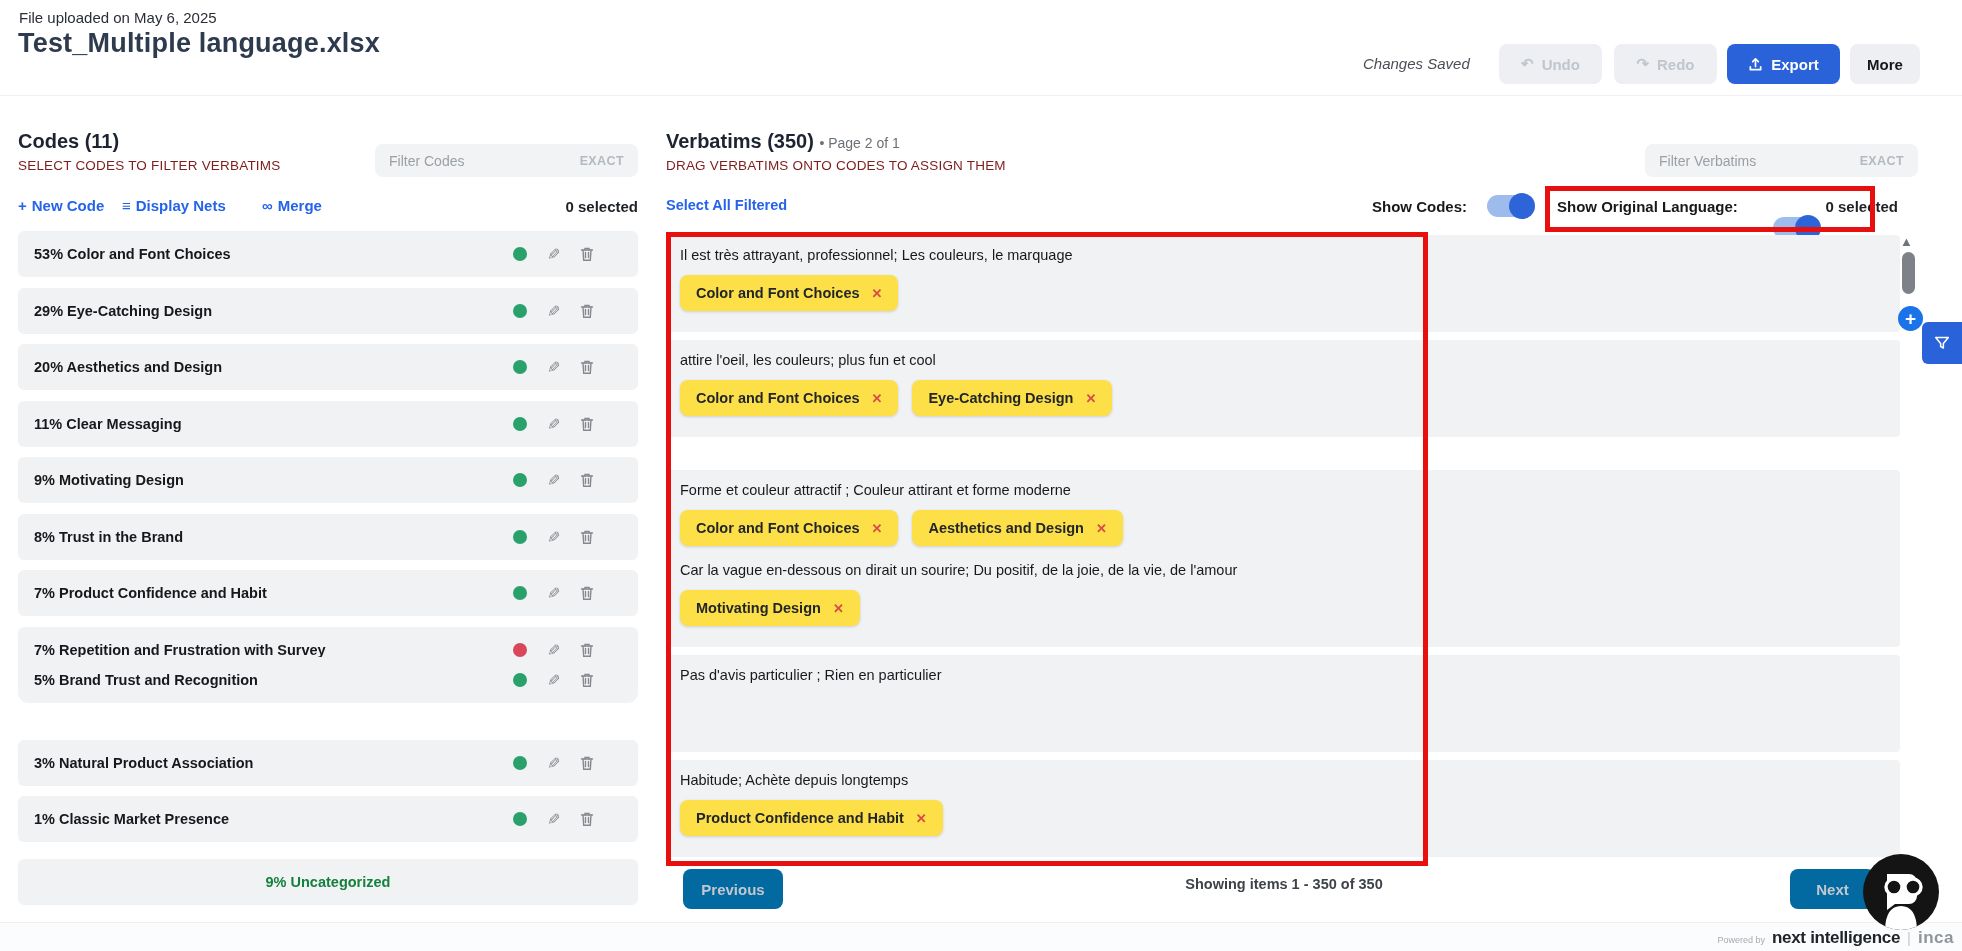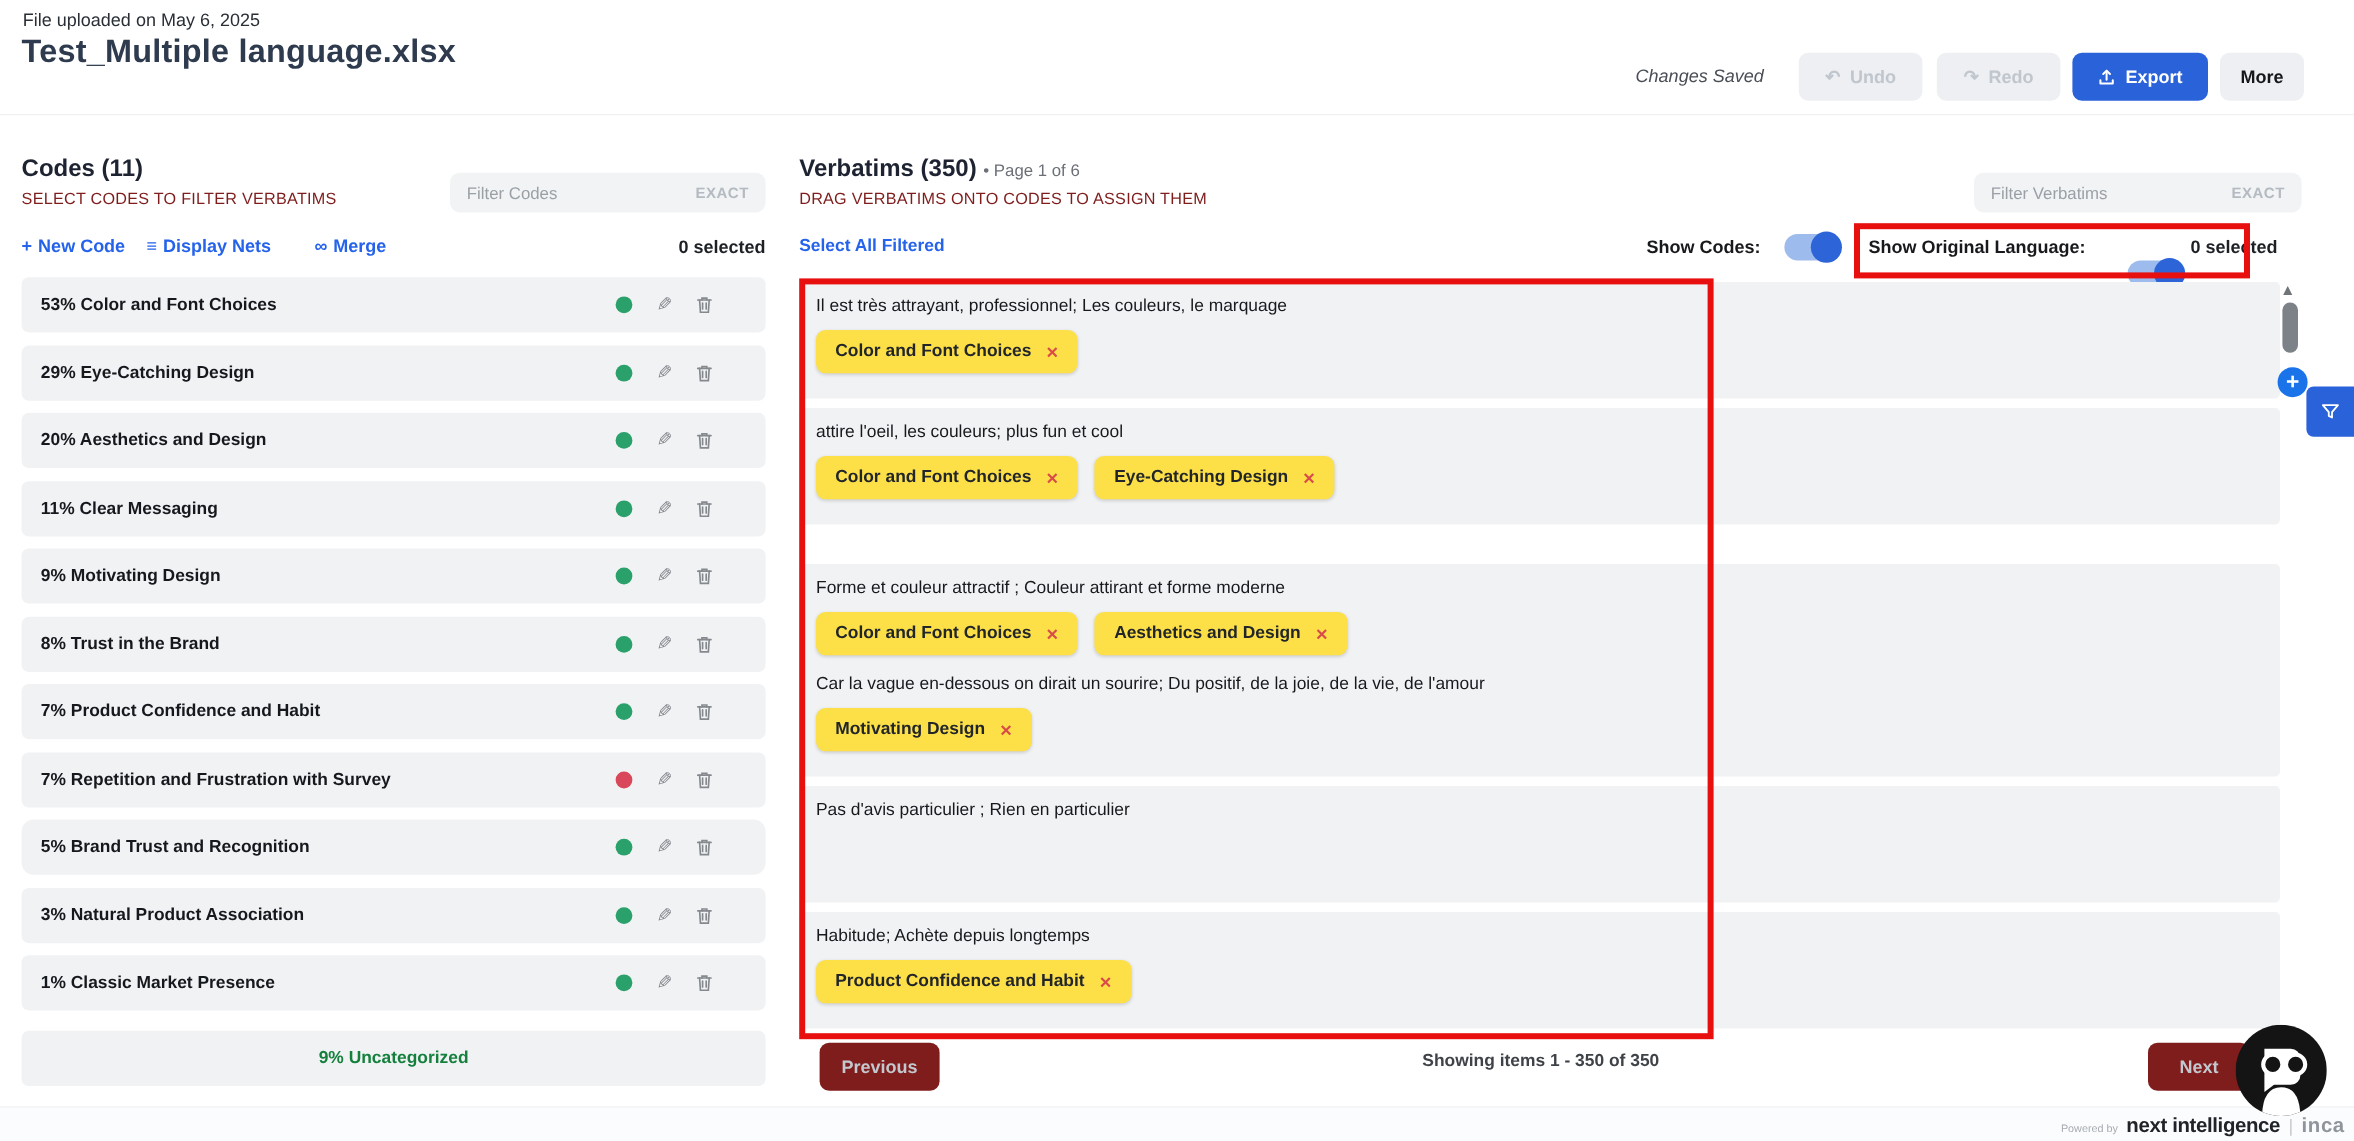--- a/index.html
+++ b/index.html
@@ -49,21 +49,21 @@
   .toggle .knob{position:absolute;right:-2px;top:-2px;width:26px;height:26px;border-radius:50%;background:#2d64d8;}
   .verb-row{left:666px;width:1234px;height:97px;background:#f1f2f4;border-radius:4px;
             box-sizing:border-box;cursor:pointer;}
   .verb-text{position:absolute;left:14px;top:12px;font-size:14.5px;color:#17191d;}
   .tag-strip{position:absolute;left:14px;top:40px;display:flex;gap:14px;}
   .tag-pill{height:36px;background:#fde047;border-radius:8px;box-shadow:0 1px 3px rgba(0,0,0,.15);
             display:flex;align-items:center;padding:0 16px;gap:12px;}
   .tag-name{font-size:14.5px;font-weight:bold;color:#22262b;white-space:nowrap;}
   .tag-x{font-size:13px;font-weight:bold;color:#d94a4a;cursor:pointer;}
 
-  .pg-btn{top:869px;height:40px;border-radius:8px;background:#7f1d1d;color:#c3c8ce;
+  .pg-btn{top:869px;height:40px;border-radius:8px;background:#0369a1;color:#c3c8ce;
           font-size:15px;font-weight:bold;display:flex;align-items:center;justify-content:center;cursor:default;}
   .pg-status{top:876px;left:1177px;width:214px;text-align:center;font-size:14.5px;font-weight:600;color:#3f4348;}
 
   
   .scroll-up{left:1900px;top:234px;font-size:13px;color:#6f7479;cursor:pointer;}
   .scroll-thumb{left:1902px;top:252px;width:13px;height:42px;border-radius:7px;background:#7d8288;cursor:pointer;}
   .plus-fab{left:1898px;top:306px;width:25px;height:25px;border-radius:50%;background:#1a73e8;color:#fff;
             display:flex;align-items:center;justify-content:center;font-size:19px;font-weight:bold;cursor:pointer;z-index:6;}
   .filter-fab{left:1922px;top:322px;width:40px;height:42px;background:#2a62d9;border-radius:6px 0 0 6px;
               display:flex;align-items:center;justify-content:center;cursor:pointer;z-index:5;}
@@ -247,21 +247,21 @@
           <span class="trash">
             <svg width="14" height="16" viewBox="0 0 14 16" fill="none" stroke="#85898e" stroke-width="1.4" stroke-linecap="round">
               <path d="M1.5 4h11"></path>
               <path d="M5 4V2.5h4V4"></path>
               <path d="M3 4l.7 10.2h6.6L11 4"></path>
               <path d="M5.5 6.5v5M8.5 6.5v5"></path>
             </svg>
           </span>
         </span>
       </div>
-      <div class="abs code-row" style="top: 683px; border-radius: 10px;">
+      <div class="abs code-row" style="top: 657px; border-radius: 10px;">
         <span class="code-label">5% Brand Trust and Recognition</span>
         <span class="code-icons">
           <span class="dot" style="background: rgb(42, 160, 107);"></span>
           <span class="pencil">✎</span>
           <span class="trash">
             <svg width="14" height="16" viewBox="0 0 14 16" fill="none" stroke="#85898e" stroke-width="1.4" stroke-linecap="round">
               <path d="M1.5 4h11"></path>
               <path d="M5 4V2.5h4V4"></path>
               <path d="M3 4l.7 10.2h6.6L11 4"></path>
               <path d="M5.5 6.5v5M8.5 6.5v5"></path>
@@ -297,21 +297,21 @@
               <path d="M5.5 6.5v5M8.5 6.5v5"></path>
             </svg>
           </span>
         </span>
       </div>
     </div>
   <div class="abs uncat-row" style="top:859px;">9% Uncategorized</div>
 
   <div class="abs panel-title" style="left:666px;top:130px;">
     <span>Verbatims (350)</span>
-    <span class="page-info">• Page 1 of 6</span>
+    <span class="page-info">• Page 2 of 1</span>
   </div>
   <div class="abs panel-sub" style="left:666px;top:158px;">DRAG VERBATIMS ONTO CODES TO ASSIGN THEM</div>
   <div class="abs filter-box" style="left:1645px;top:144px;width:273px;">
     <span class="filter-ph">Filter Verbatims</span>
     <span class="exact">EXACT</span>
   </div>
   <div class="abs blue-link" style="left:666px;top:197px;font-weight:600;font-size:14.5px;">
     <span>Select All Filtered</span>
   </div>
   <div class="abs toggle-label" style="left:1372px;top:198px;">Show Codes:</div>

